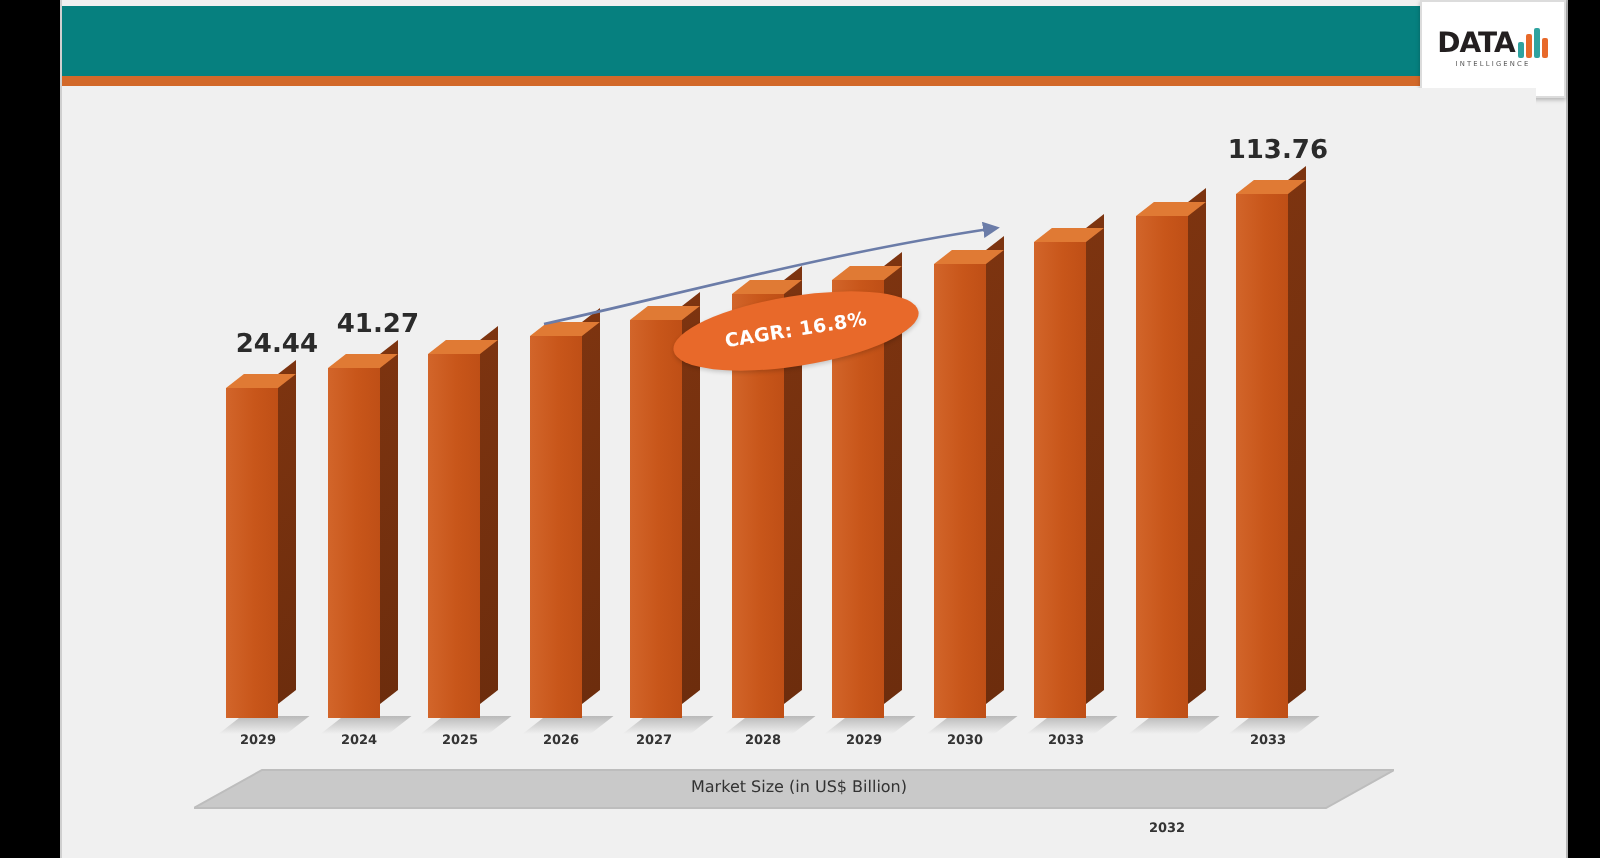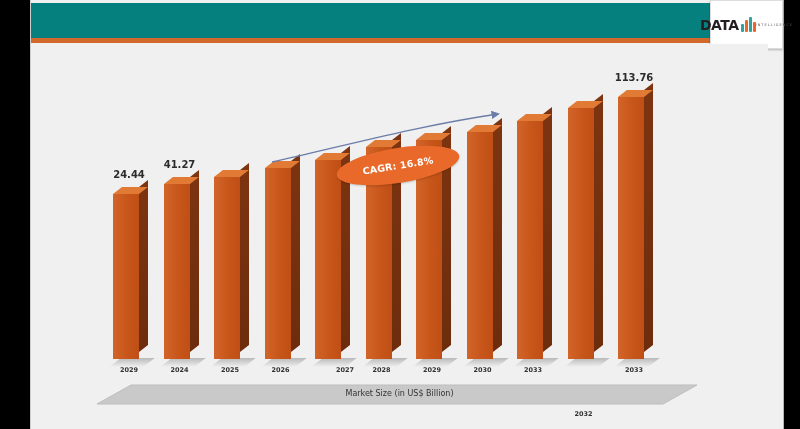--- a/index.html
+++ b/index.html
@@ -42,21 +42,21 @@
     text-shadow:0 1px 1px rgba(0,0,0,.35);
   }
 
   
   .logo{
     position:absolute;right:17px;top:0px;width:71px;height:47px;
     background:#ffffff;border:1px solid #dcdcdc;
     display:flex;align-items:center;justify-content:center;
     box-shadow:0 1px 2px rgba(0,0,0,.25);
   }
-  .logo-inner{display:flex;flex-direction:row;align-items:center;line-height:1;}
+  .logo-inner{display:flex;flex-direction:column;align-items:center;line-height:1;}
   .logo-row{display:flex;align-items:flex-end;gap:2px;}
   .logo-word{
     font-family:"DejaVu Sans", sans-serif;
     font-size:14px;font-weight:bold;color:#231f20;letter-spacing:-0.5px;
   }
   .logo-bars{display:flex;align-items:flex-end;gap:1px;height:15px;}
   .logo-bars i{display:block;width:3px;border-radius:1px;}
   .lb1{height:8px;background:#2fa3a0;}
   .lb2{height:12px;background:#e8692a;}
   .lb3{height:15px;background:#2fa3a0;}
@@ -99,23 +99,23 @@
     background:#e07a34;
     transform:skewX(-52deg);transform-origin:left bottom;
   }
   .bar .shadow{
     position:absolute;left:2px;bottom:-8px;width:34px;height:9px;
     background:linear-gradient(to bottom,rgba(140,140,140,.55),rgba(190,190,190,0));
     transform:skewX(-52deg);
   }
 
   .bar-label{
-    position:absolute;width:60px;text-align:center;
-    font-family:"DejaVu Sans", sans-serif;
-    font-size:10px;font-weight:bold;color:#2b2b2b;
+    position:absolute;width:60px;text-align:right;
+    font-family:"DejaVu Sans", sans-serif;
+    font-size:13px;font-weight:bold;color:#2b2b2b;
   }
 
   .xtick{
     position:absolute;top:322px;width:60px;text-align:center;
     font-family:"DejaVu Sans", sans-serif;
     font-size:6.5px;font-weight:bold;color:#333;
   }
 
   .axis-caption{
     position:absolute;left:0;top:345px;width:737px;text-align:center;
@@ -255,21 +255,21 @@
 
     <div class="cagr">
       <span>CAGR: 16.8%</span>
     </div>
 
     <div class="axis-caption">Market Size (in US$ Billion)</div>
   <div class="xtick" style="left: 68px;">2029</div>
       <div class="xtick" style="left: 118.5px;">2024</div>
       <div class="xtick" style="left: 169px;">2025</div>
       <div class="xtick" style="left: 219.5px;">2026</div>
-      <div class="xtick" style="left: 284px;">2027</div>
+      <div class="xtick" style="left: 266px;">2027</div>
       <div class="xtick" style="left: 320.5px;">2028</div>
       <div class="xtick" style="left: 371px;">2029</div>
       <div class="xtick" style="left: 421.5px;">2030</div>
       <div class="xtick" style="left: 472px;">2033</div>
       <div class="xtick" style="left: 522.5px; margin-top: 44px;">2032</div>
       <div class="xtick" style="left: 573px;">2033</div>
     </div>
 
 </div>
 

